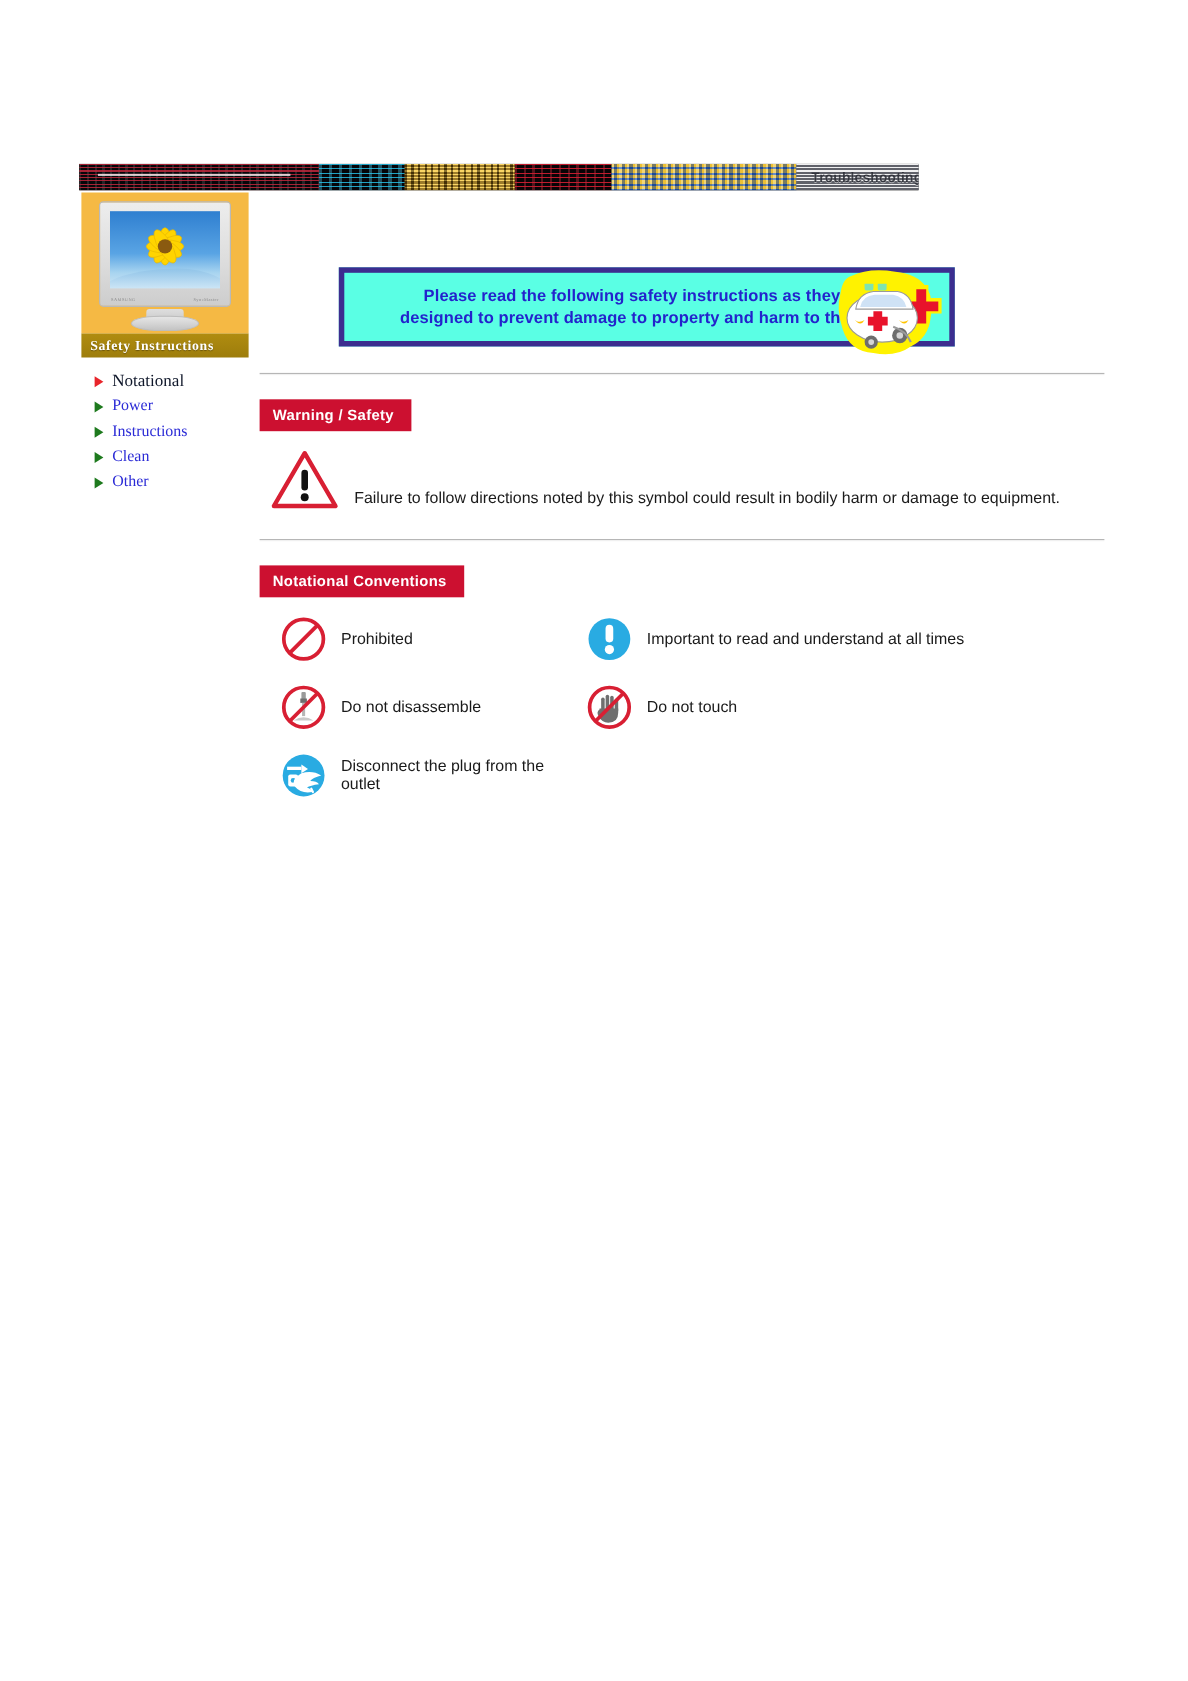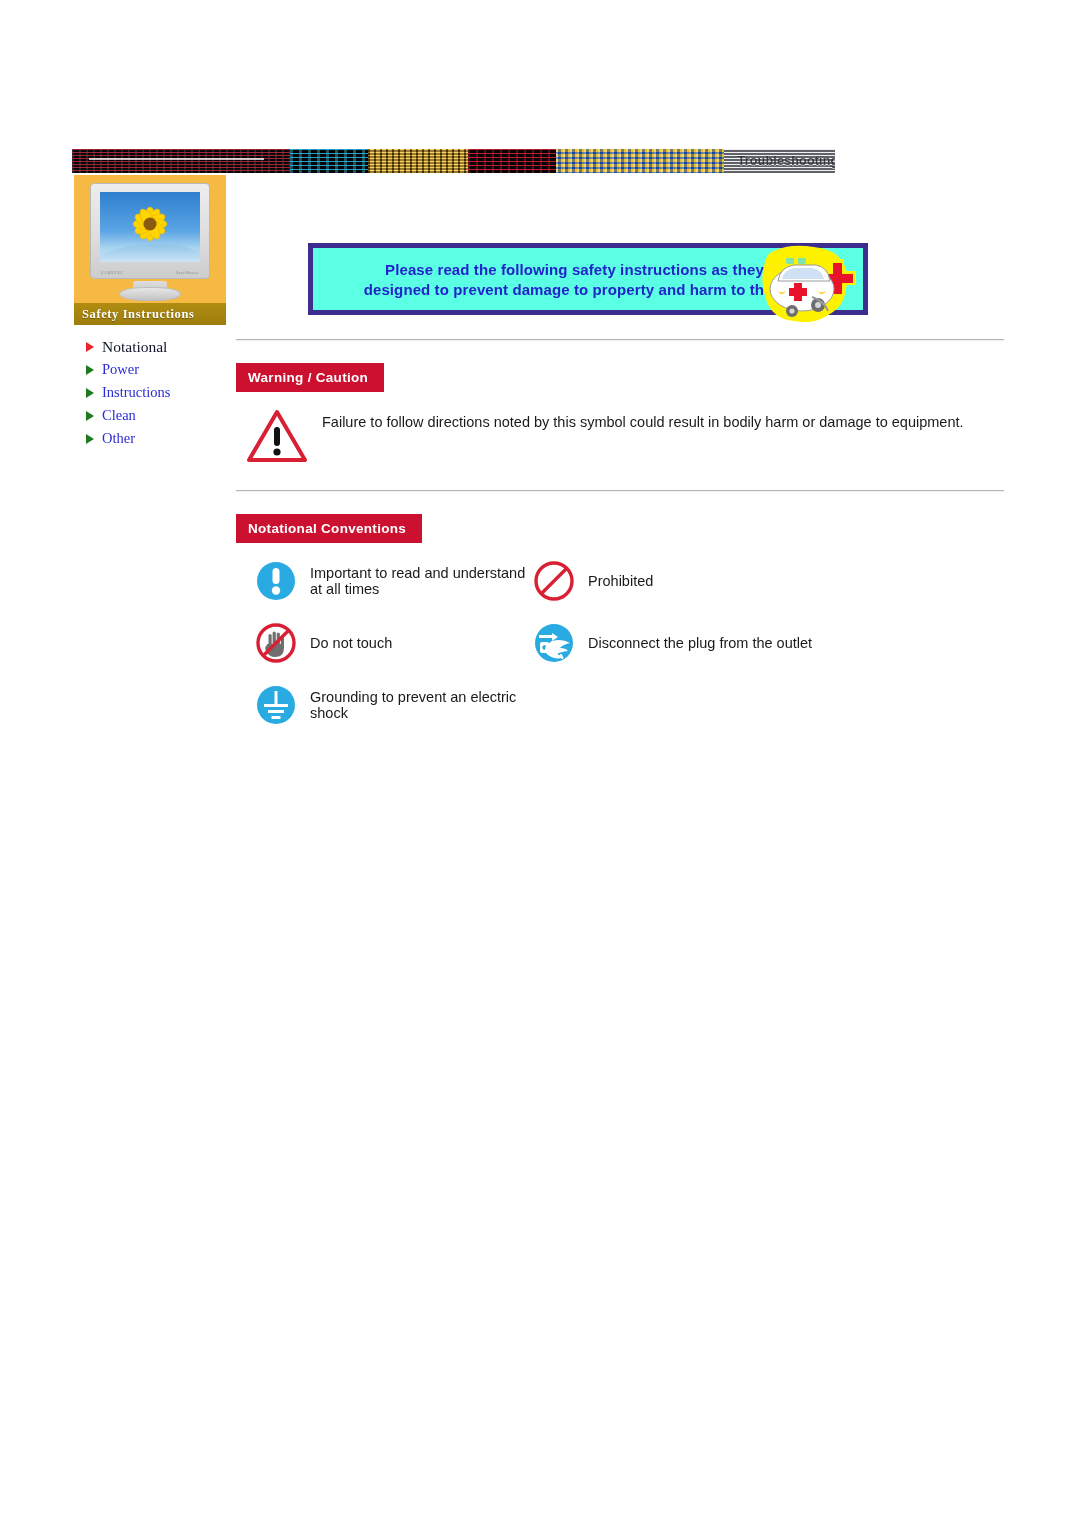--- a/index.html
+++ b/index.html
@@ -301,21 +301,21 @@
     color: #ffffff;
     font-size: 13.5px;
     font-weight: bold;
     letter-spacing: .3px;
     padding: 7px 16px 7px 12px;
     margin-top: 22px;
   }
 
   #warning-row {
     display: flex;
-    align-items: flex-start;
+    align-items: flex-end;
     gap: 14px;
     margin-top: 16px;
     padding-left: 10px;
   }
   #warning-row .wtext {
     font-size: 14.5px;
     color: #1a1a1a;
     line-height: 1.45;
     max-width: 680px;
     padding-top: 4px;
@@ -435,54 +435,65 @@
       <circle cx="62" cy="68" r="7" fill="#6d6d6d"></circle>
       <circle cx="62" cy="68" r="3" fill="#d5d5d5"></circle>
       <circle cx="36" cy="74" r="6" fill="#6d6d6d"></circle>
       <circle cx="36" cy="74" r="2.6" fill="#d5d5d5"></circle>
       <path d="M56 60 q12 4 16 14" stroke="#9a9a9a" stroke-width="2" fill="none"></path>
     </svg>
   </div>
 
   <div class="rule"></div>
 
-  <div class="sect-title">Warning / Caution</div>
+  <div class="sect-title">Warning / Safety</div>
 
   <div id="warning-row">
     <svg width="62" height="56" viewBox="0 0 62 56" class="ico">
       <path d="M31 4 L59 52 L3 52 Z" fill="#ffffff" stroke="#d81f33" stroke-width="4" stroke-linejoin="round"></path>
       <rect x="28" y="19" width="6" height="19" rx="3" fill="#111111"></rect>
       <circle cx="31" cy="44" r="3.6" fill="#111111"></circle>
     </svg>
     <div class="wtext">Failure to follow directions noted by this symbol could result in bodily harm or damage to equipment.</div>
   </div>
 
   <div class="rule" style="margin-top:26px;"></div>
 
   <div class="sect-title">Notational Conventions</div>
 
   <div id="conv-grid">
 
     <div class="conv-cell">
       <svg width="44" height="44" viewBox="0 0 44 44" class="ico">
+        <circle cx="22" cy="22" r="18" fill="#ffffff" stroke="#d81f33" stroke-width="3.4"></circle>
+        <line x1="9.5" y1="34.5" x2="34.5" y2="9.5" stroke="#d81f33" stroke-width="3.4"></line>
+      </svg>
+      <span class="ctext">Prohibited</span>
+    </div>
+
+    <div class="conv-cell">
+      <svg width="44" height="44" viewBox="0 0 44 44" class="ico">
         <circle cx="22" cy="22" r="19" fill="#29abe2"></circle>
         <rect x="18.5" y="9" width="7" height="16" rx="3.5" fill="#ffffff"></rect>
         <circle cx="22" cy="31.5" r="4.2" fill="#ffffff"></circle>
       </svg>
       <span class="ctext">Important to read and understand at all times</span>
     </div>
 
     <div class="conv-cell">
       <svg width="44" height="44" viewBox="0 0 44 44" class="ico">
         <circle cx="22" cy="22" r="18" fill="#ffffff" stroke="#d81f33" stroke-width="3.4"></circle>
+        <rect x="20" y="8" width="4" height="7" rx="1" fill="#9a9a9a"></rect>
+        <rect x="19" y="14" width="6" height="4" fill="#6f6f6f"></rect>
+        <rect x="20.6" y="18" width="2.8" height="12" fill="#b5b5b5"></rect>
+        <path d="M13 34 Q22 28 31 34 Z" fill="#c9c9c9"></path>
         <line x1="9.5" y1="34.5" x2="34.5" y2="9.5" stroke="#d81f33" stroke-width="3.4"></line>
       </svg>
-      <span class="ctext">Prohibited</span>
-    </div>
-
+      <span class="ctext">Do not disassemble</span>
+    </div>
 
     <div class="conv-cell">
       <svg width="44" height="44" viewBox="0 0 44 44" class="ico">
         <circle cx="22" cy="22" r="18" fill="#ffffff" stroke="#d81f33" stroke-width="3.4"></circle>
         <g fill="#6f6f6f">
           <rect x="14.5" y="13" width="3.2" height="14" rx="1.6"></rect>
           <rect x="18.6" y="10.5" width="3.2" height="16.5" rx="1.6"></rect>
           <rect x="22.7" y="11.5" width="3.2" height="15.5" rx="1.6"></rect>
           <rect x="26.8" y="14" width="3.2" height="13" rx="1.6"></rect>
           <path d="M13 24 q-3 2 -1 6 q3 6 9 6 q9 0 9 -9 v-4 h-17 z"></path>
@@ -498,25 +509,15 @@
         <rect x="7" y="14" width="13" height="3" fill="#ffffff"></rect>
         <path d="M20 12 l6 4 l-6 4 z" fill="#ffffff"></path>
         <rect x="8" y="21" width="9" height="11" rx="2" fill="#ffffff"></rect>
         <circle cx="12.5" cy="26.5" r="2.2" fill="#29abe2"></circle>
         <path d="M20 20 q10 -3 18 2 q-8 2 -10 5 q6 0 8 3 q-8 1 -11 3 q5 2 5 4 q-10 2 -16 -5 q-4 -6 6 -12 z" fill="#ffffff"></path>
         <path d="M24 33 l2 3 M29 34 l1.5 3" stroke="#ffffff" stroke-width="2" stroke-linecap="round"></path>
       </svg>
       <span class="ctext">Disconnect the plug from the outlet</span>
     </div>
 
-    <div class="conv-cell">
-      <svg width="44" height="44" viewBox="0 0 44 44" class="ico">
-        <circle cx="22" cy="22" r="19" fill="#29abe2"></circle>
-        <rect x="20.5" y="8" width="3" height="13" fill="#ffffff"></rect>
-        <rect x="10" y="21" width="24" height="3" fill="#ffffff"></rect>
-        <rect x="14" y="27" width="16" height="3" fill="#ffffff"></rect>
-        <rect x="17.5" y="33" width="9" height="3" fill="#ffffff"></rect>
-      </svg>
-      <span class="ctext">Grounding to prevent an electric shock</span>
-    </div>
 
   </div>
 </div>
 
 </body></html>

